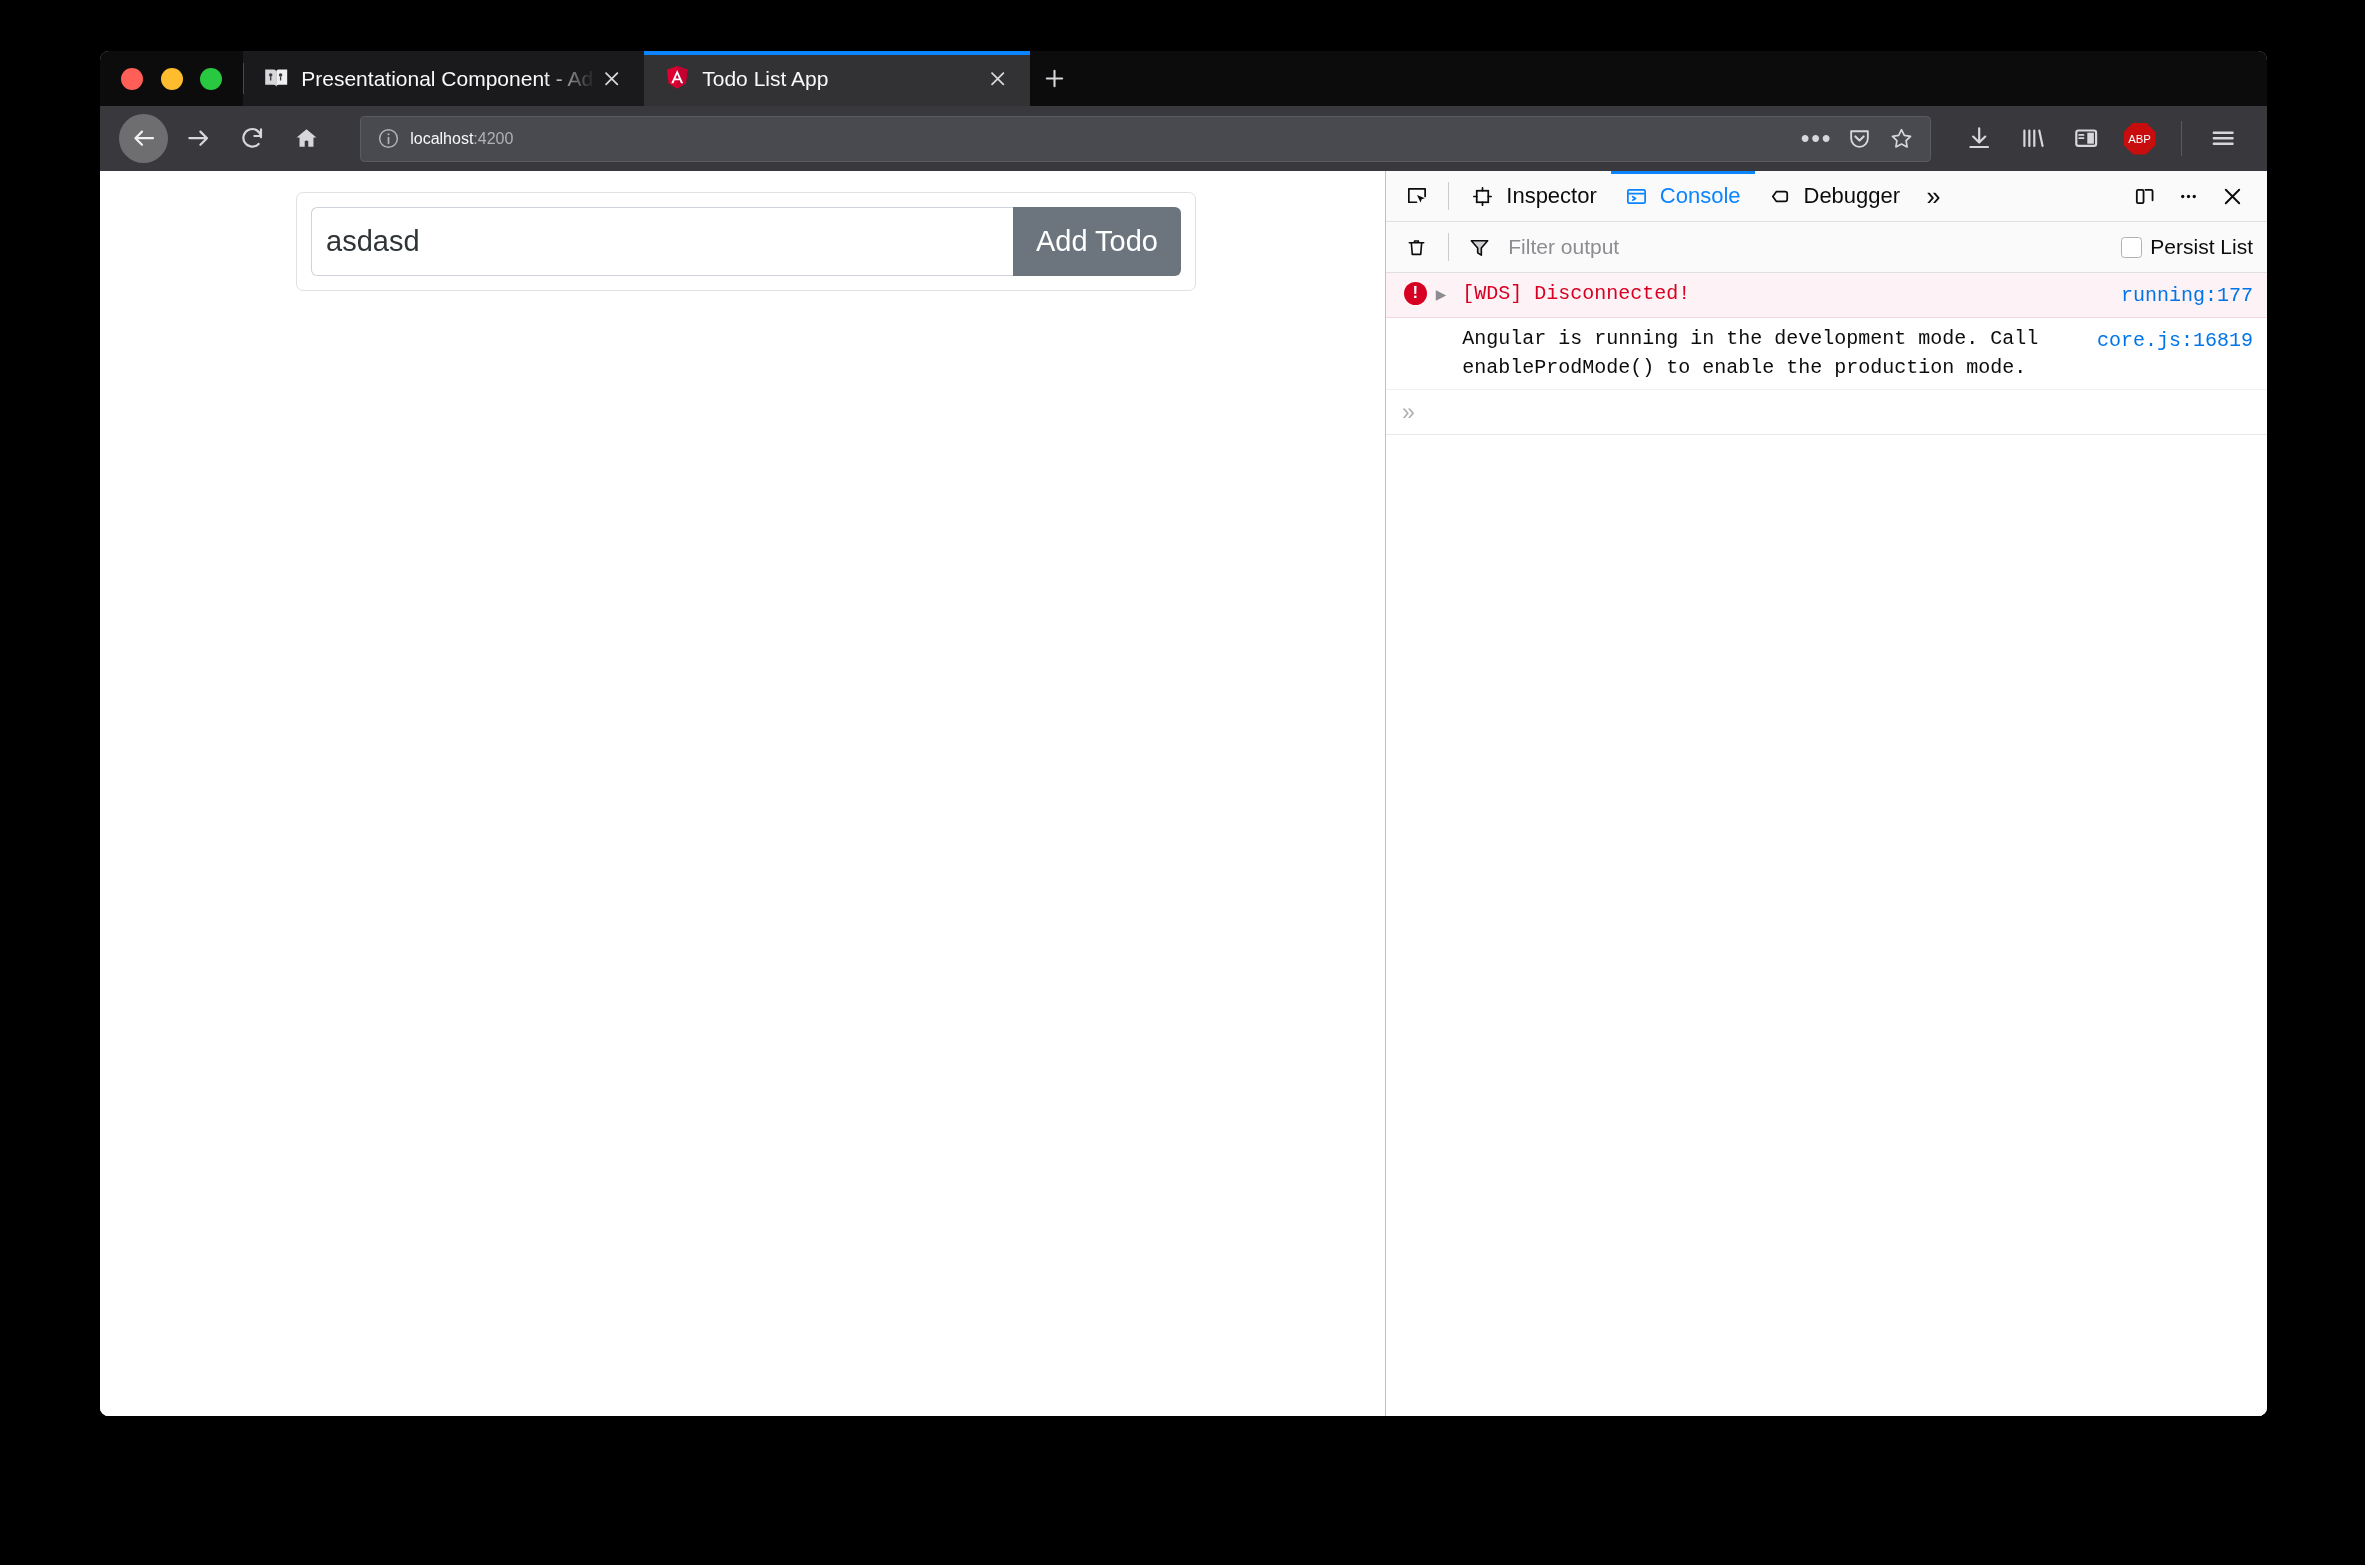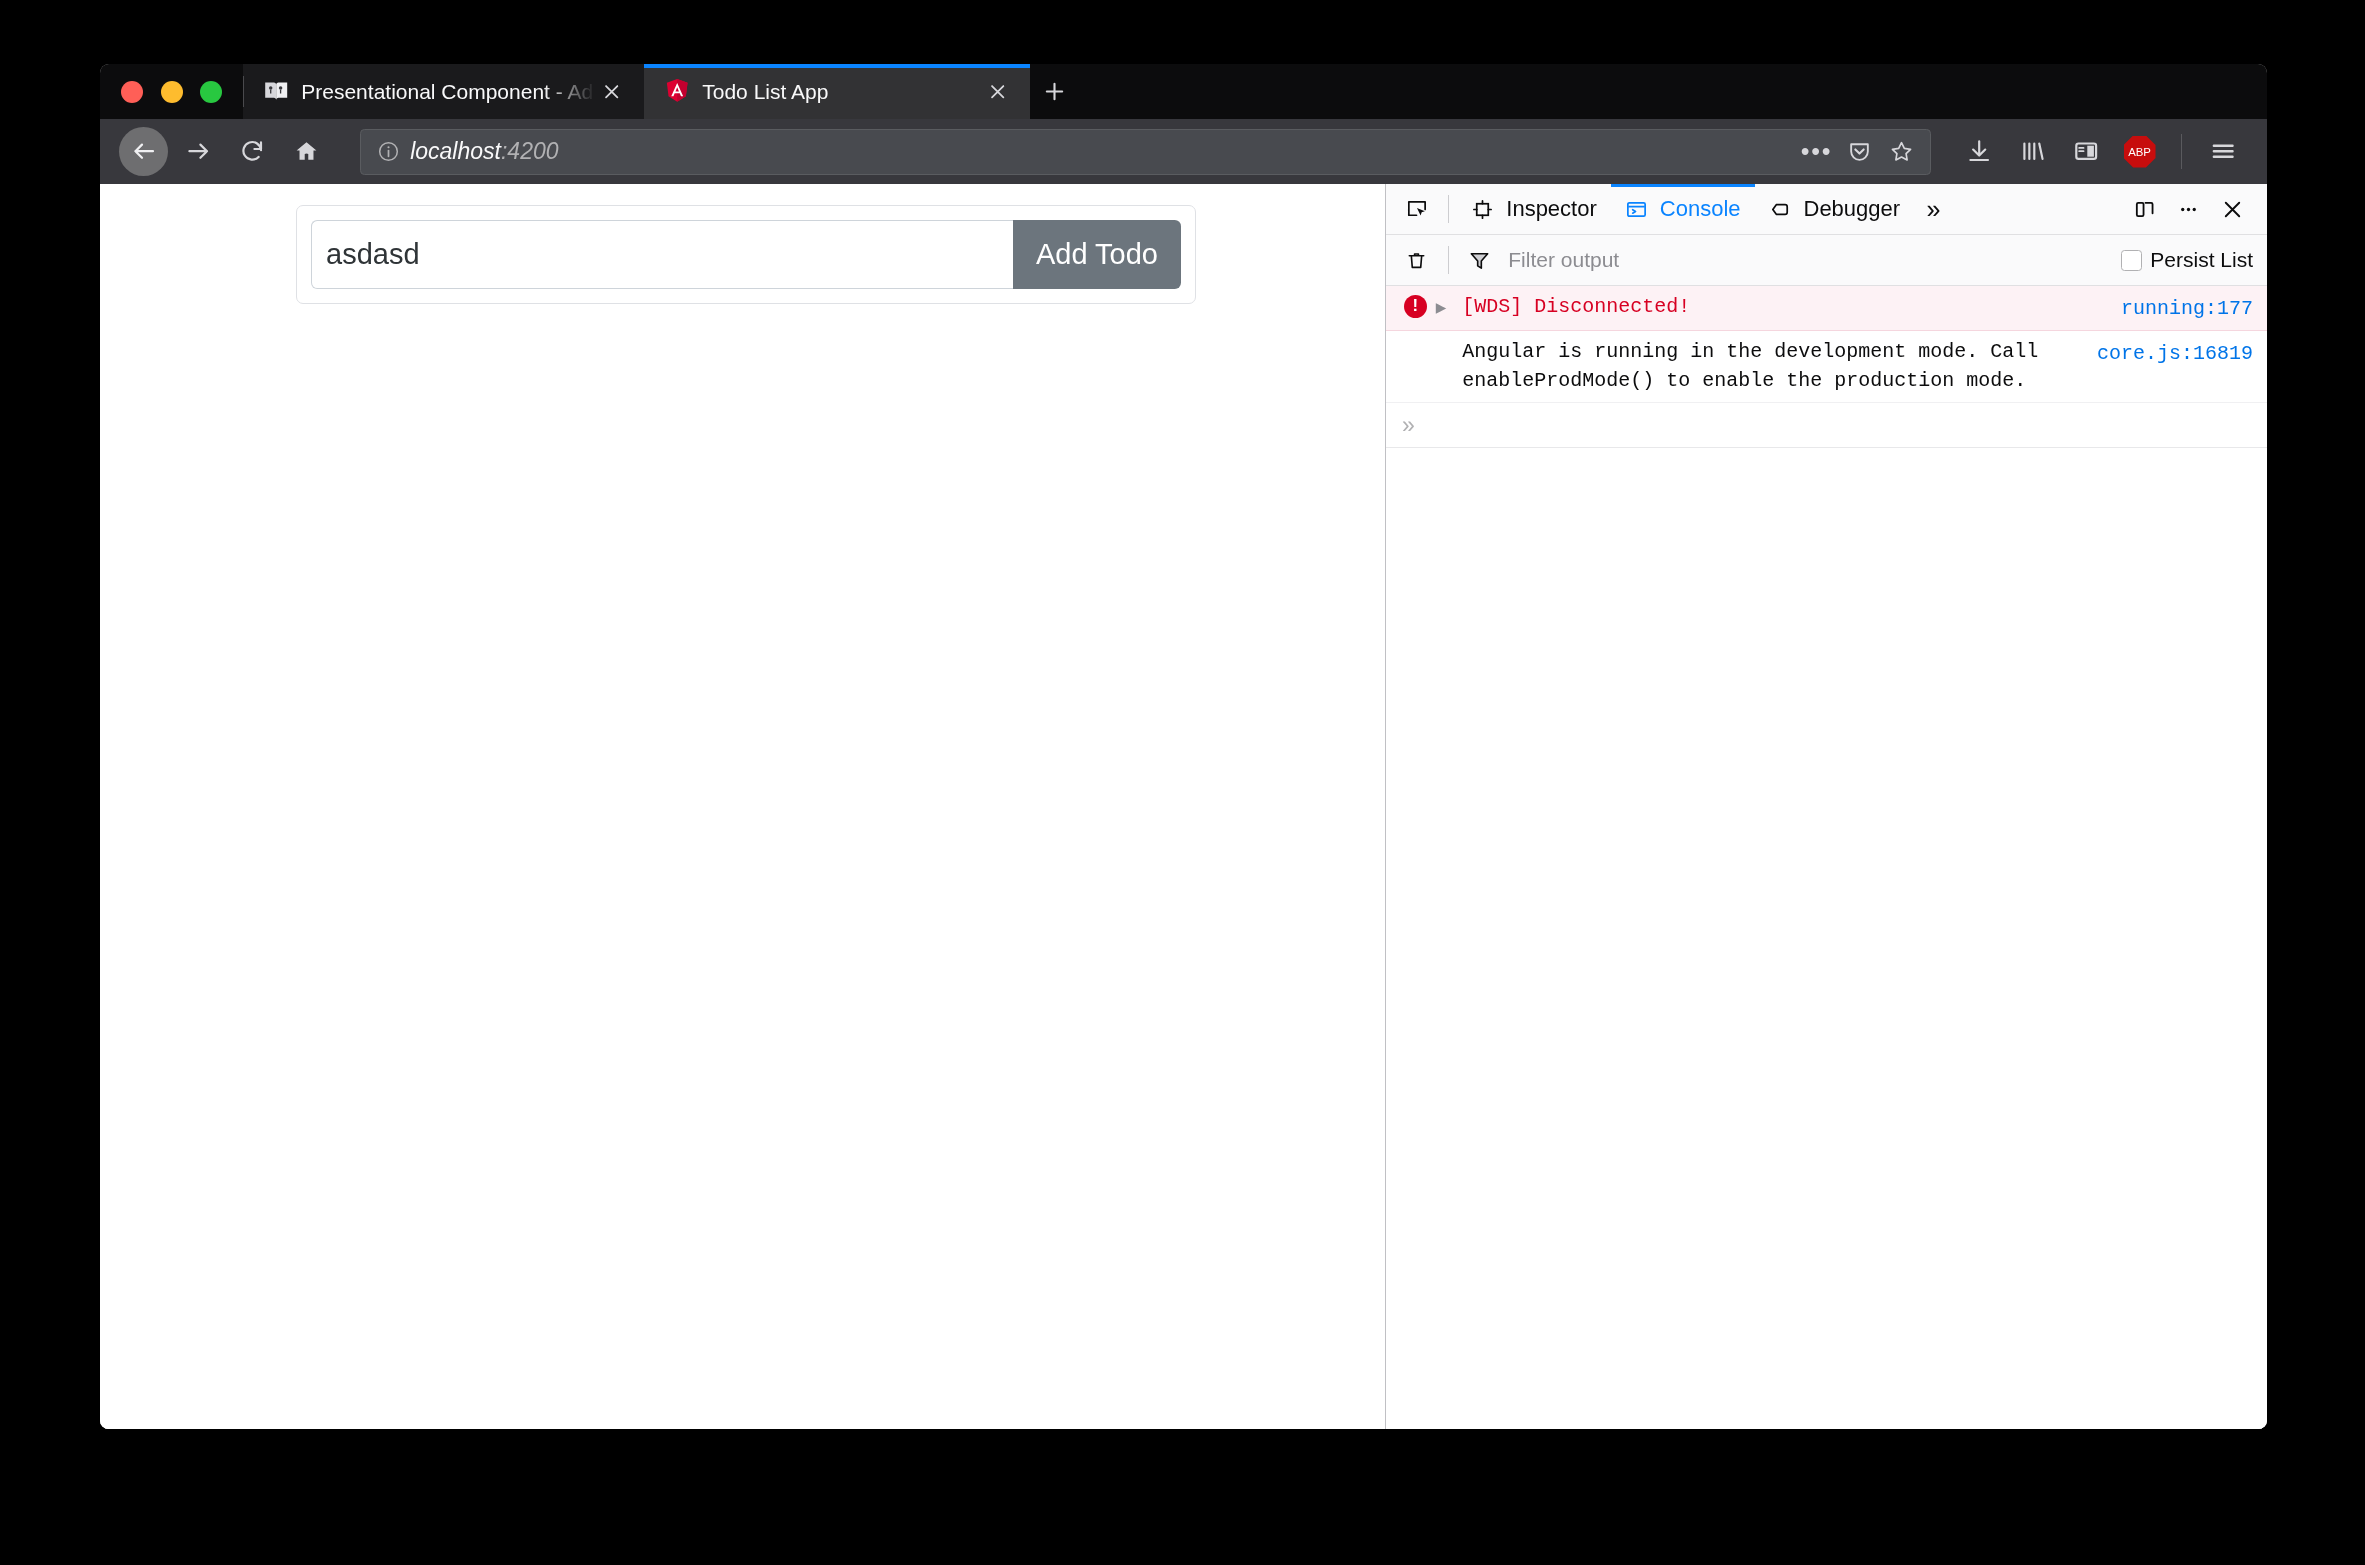--- a/index.html
+++ b/index.html
@@ -6,21 +6,21 @@
   html, body {
     width: 2366px; height: 1566px;
     background: #000;
     font-family: "Liberation Sans", sans-serif;
     overflow: hidden;
   }
 
   
   #browser-window {
     position: absolute;
-    left: 100px; top: 64px;
+    left: 100px; top: 51px;
     width: 2167px; height: 1365px;
     background: #a3a3a3;
     border-radius: 8.8px;
     overflow: hidden;
     display: flex;
     flex-direction: column;
   }
 
   
   #tab-strip {
@@ -113,21 +113,21 @@
     margin: 0 19.4px 0 23px;
     background: #484a4f;
     border: 0.9px solid #5a5c60;
     border-radius: 4.4px;
     display: flex;
     align-items: center;
     padding: 0 12.3px 0 16px;
     gap: 10.6px;
   }
   #identity-icon { width: 23px; height: 23px; color: #b1b1b3; flex: none; }
-  #url-text { flex: 1; font-size: 23px; color: #f9f9fa; white-space: nowrap; overflow: hidden; font-style: italic; }
+  #url-text { flex: 1; font-size: 16px; color: #f9f9fa; white-space: nowrap; overflow: hidden; }
   #url-text .dim { color: #b1b1b3; }
   .urlbar-icon { width: 32px; height: 32px; display:flex; align-items:center; justify-content:center; color: #d7d7db; flex:none; }
   .urlbar-icon svg { width: 25px; height: 25px; }
   #dots-icon { letter-spacing: 1.8px; font-size: 25px; line-height: 1; color:#d7d7db; }
 
   .tb-icon {
     width: 48px; height: 48px;
     display: flex; align-items: center; justify-content: center;
     color: #d7d7db; flex: none;
   }

